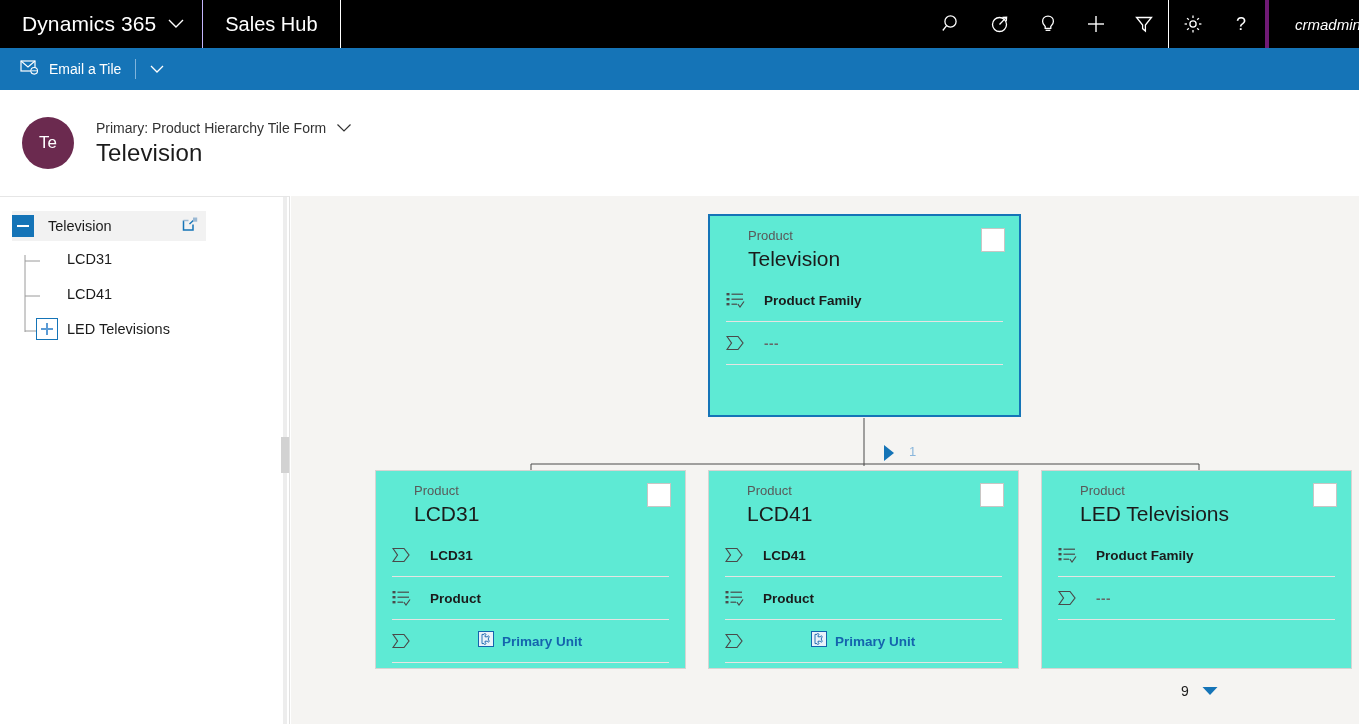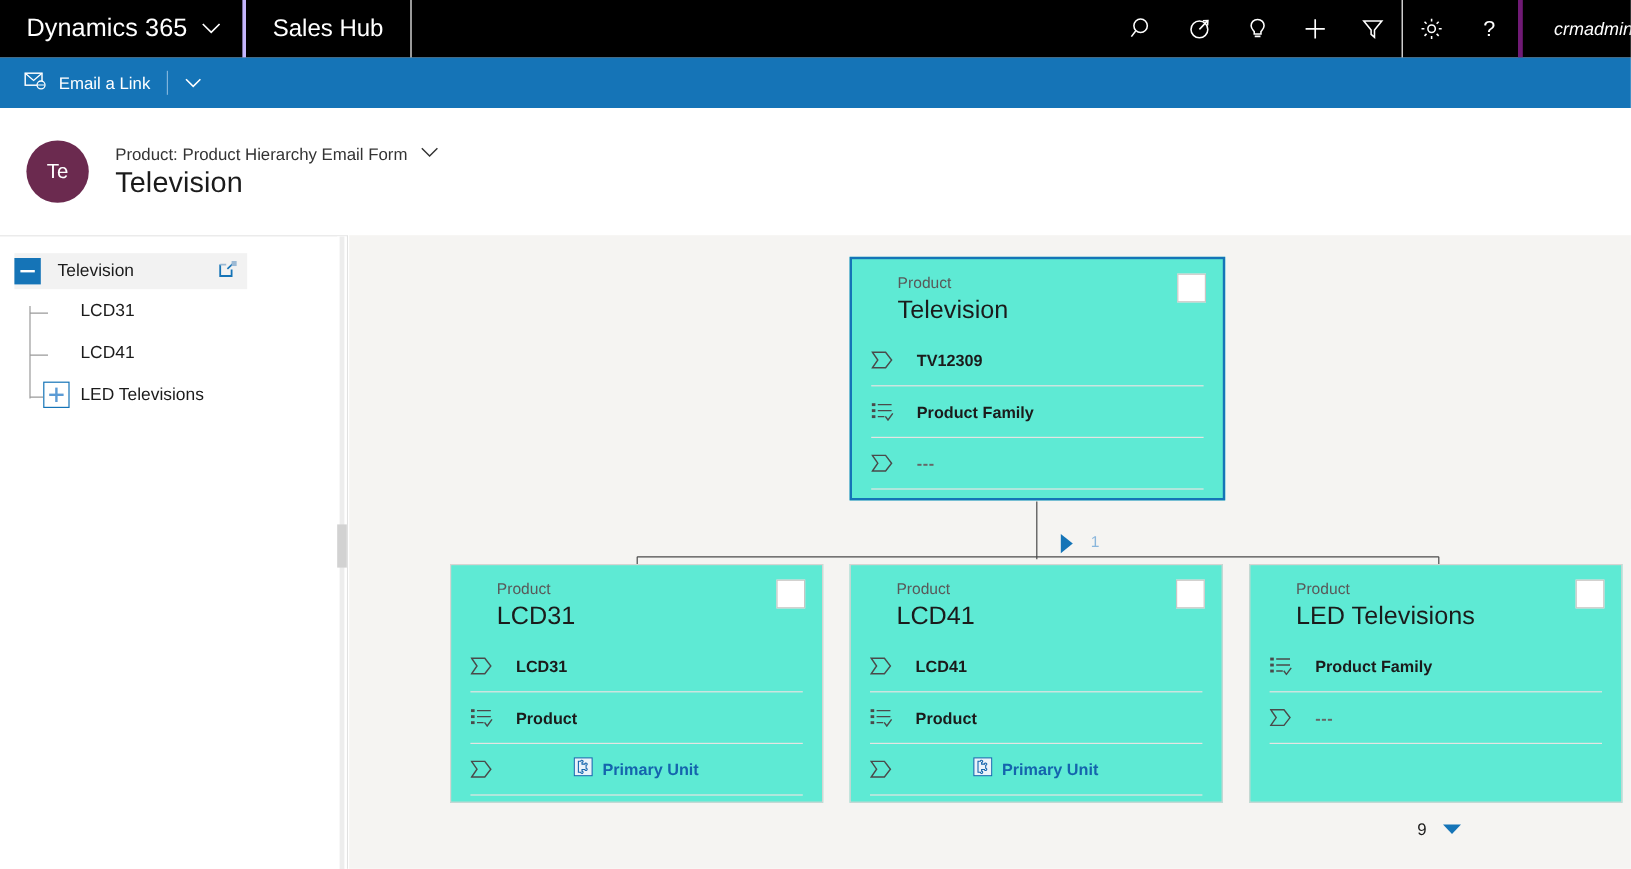--- a/index.html
+++ b/index.html
@@ -15,21 +15,21 @@
   .topbar {
     position: absolute; left: 0; top: 0;
     width: 1359px; height: 48px;
     background: #000000;
     display: flex; align-items: stretch;
   }
   .brand {
     display: flex; align-items: center;
     padding: 0 18px 0 22px;
     gap: 12px;
-    border-right: 3px solid #c4b5fd;
+    border-right: 1px solid #c4b5fd;
   }
   .brand-text {
     color: #ffffff; font-size: 21px; font-weight: 400;
     letter-spacing: 0.1px;
   }
   .brand-chev { display: flex; align-items: center; }
   .apparea {
     display: flex; align-items: center;
     padding: 16px 22px;
     border-right: 1px solid #ffffff;
@@ -365,37 +365,37 @@
 <div class="cmdbar">
   <div class="cmd-btn">
     <span>
       <svg width="19" height="16" viewBox="0 0 19 16">
         <rect x="1" y="2" width="14" height="10" stroke="#ffffff" stroke-width="1.2" fill="none"></rect>
         <path d="M1 2 L8 8 L15 2" stroke="#ffffff" stroke-width="1.1" fill="none"></path>
         <circle cx="14.2" cy="11.8" r="3.3" fill="#1574b7" stroke="#ffffff" stroke-width="1.1"></circle>
         <line x1="11.4" y1="11.8" x2="17" y2="11.8" stroke="#ffffff" stroke-width="0.9"></line>
       </svg>
     </span>
-    <span class="cmd-label">Email a Link</span>
+    <span class="cmd-label">Email a Tile</span>
   </div>
   <div class="cmd-divider"></div>
   <div class="cmd-chev">
     <svg width="14" height="9" viewBox="0 0 14 9">
         <path d="M1 1 L7 7 L13 1" stroke="#ffffff" stroke-width="1.3" fill="none"></path>
       </svg>
   </div>
 </div>
 
 <div class="recheader">
   <div class="avatar">
     <span>Te</span>
   </div>
   <div class="rec-texts">
     <div class="rec-formrow">
-      <span class="rec-formname">Product: Product Hierarchy Email Form</span>
+      <span class="rec-formname">Primary: Product Hierarchy Tile Form</span>
       <span>
         <svg width="16" height="10" viewBox="0 0 16 10">
             <path d="M1.5 1.5 L8 8 L14.5 1.5" stroke="#333333" stroke-width="1.2" fill="none"></path>
           </svg>
       </span>
     </div>
     <div class="rec-title">Television</div>
   </div>
 </div>
 
@@ -461,28 +461,20 @@
   <div class="conn-count" style="left:618px; top:248px;">1</div>
 
   <div class="card selected" style="left:417px; top:18px; width:313px; height:203px;">
     <div class="card-head">
       <div class="card-kind">Product</div>
       <div class="card-title">Television</div>
       <div class="card-check"></div>
     </div>
     <div class="card-rows">
 
-      <div class="card-row">
-        <span class="rowicon">
-          <svg width="19" height="16" viewBox="0 0 19 16">
-              <path d="M1 1.5 L12 1.5 L17 8 L12 14.5 L1 14.5 L5.5 8 Z" stroke="#4a4a4a" stroke-width="1.2" fill="none"></path>
-            </svg>
-        </span>
-        <span class="rowtext">TV12309</span>
-      </div>
 
       <div class="card-row">
         <span class="rowicon">
           <svg width="19" height="16" viewBox="0 0 19 16">
             <rect x="0.5" y="1" width="3" height="2.4" fill="#4a4a4a"></rect>
             <rect x="0.5" y="6" width="3" height="2.4" fill="#4a4a4a"></rect>
             <rect x="0.5" y="11" width="3" height="2.4" fill="#4a4a4a"></rect>
             <line x1="5.5" y1="2.2" x2="17" y2="2.2" stroke="#4a4a4a" stroke-width="1.2"></line>
             <line x1="5.5" y1="7.2" x2="17" y2="7.2" stroke="#4a4a4a" stroke-width="1.2"></line>
             <line x1="5.5" y1="12.2" x2="11" y2="12.2" stroke="#4a4a4a" stroke-width="1.2"></line>

